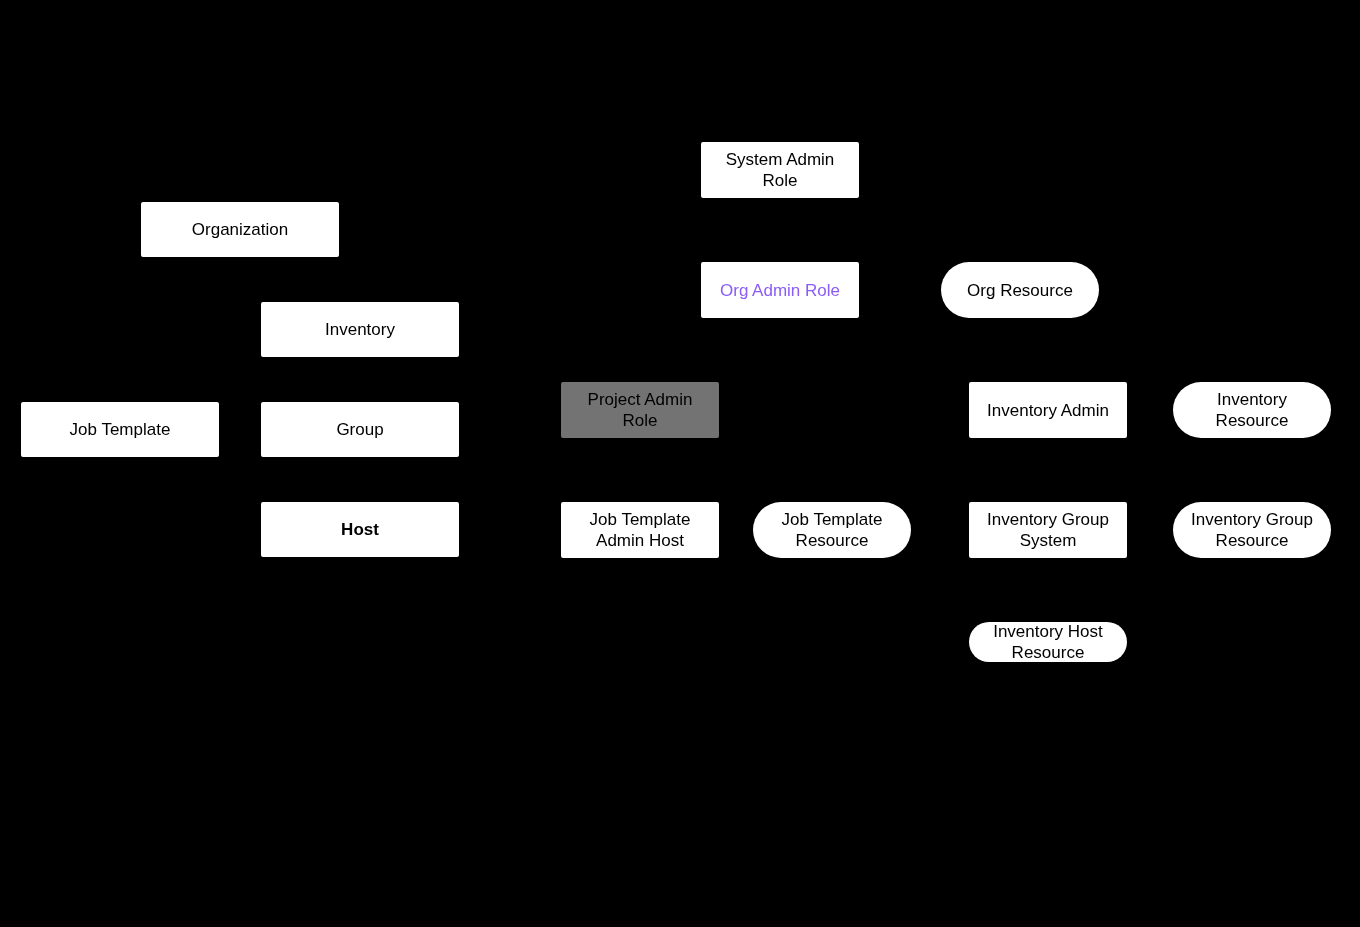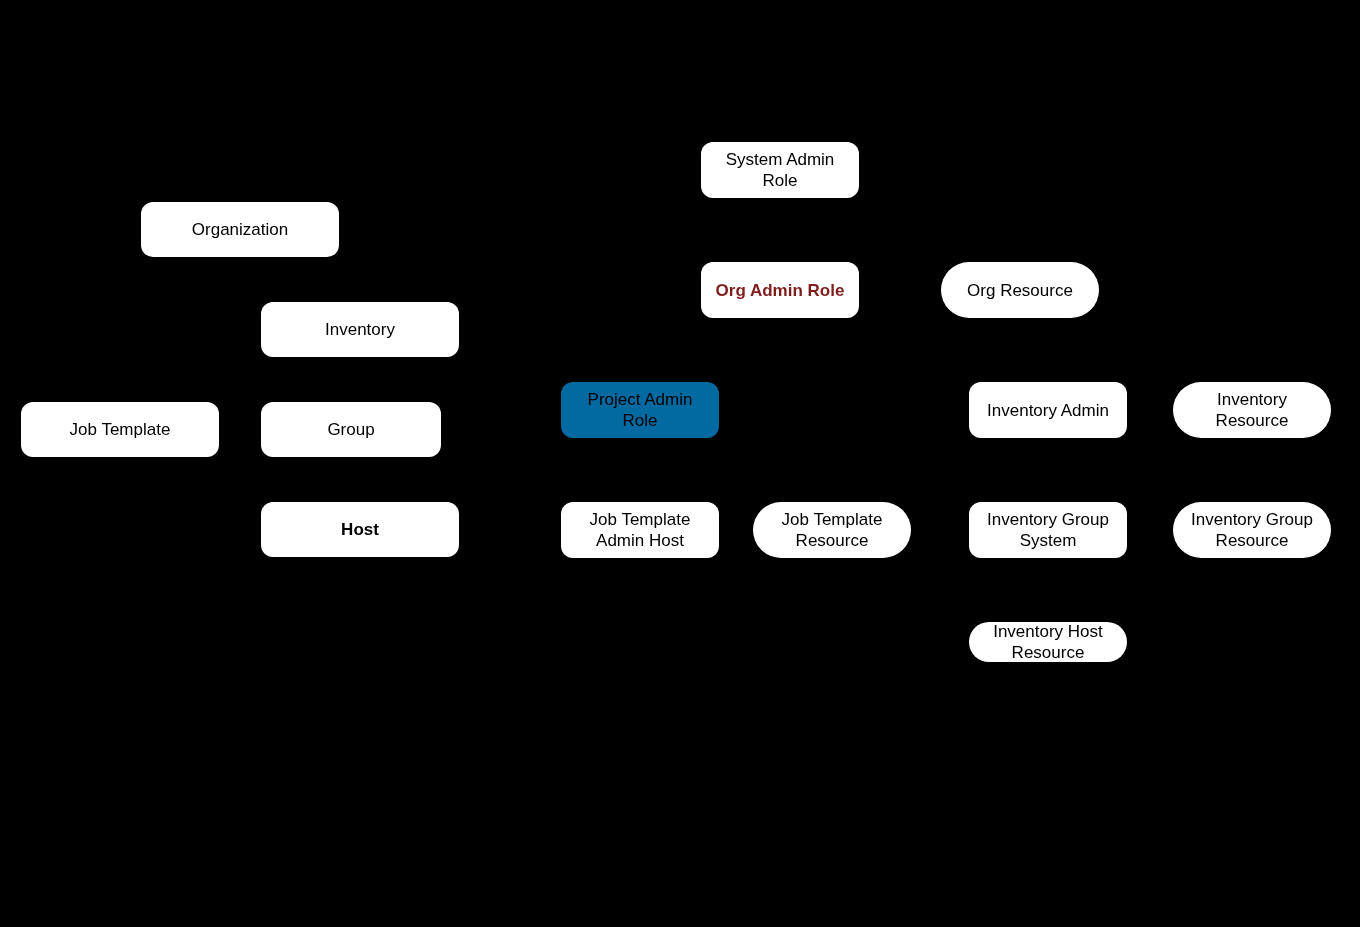--- a/index.html
+++ b/index.html
@@ -27,21 +27,21 @@
     flex-direction: column;
     align-items: center;
     justify-content: center;
     text-align: center;
     font-size: 17px;
     line-height: 21px;
     font-weight: 400;
     padding: 2px 4px;
   }
   .node.rect {
-    border-radius: 12px;
+    border-radius: 2px;
   }
   .node.stadium {
     border-radius: 28px;
   }
   .node-line {
     white-space: nowrap;
   }
 </style>
 </head>
 <body>
@@ -49,37 +49,37 @@
 <div id="diagram" style="width: 1360px; height: 927px; background: rgb(0, 0, 0);">
     <div class="node rect" style="left: 141px; top: 202px; width: 198px; height: 55px; background: rgb(255, 255, 255); color: rgb(0, 0, 0);">
       <div class="node-line">Organization</div>
     </div>
     <div class="node rect" style="left: 261px; top: 302px; width: 198px; height: 55px; background: rgb(255, 255, 255); color: rgb(0, 0, 0);">
       <div class="node-line">Inventory</div>
     </div>
     <div class="node rect" style="left: 21px; top: 402px; width: 198px; height: 55px; background: rgb(255, 255, 255); color: rgb(0, 0, 0);">
       <div class="node-line">Job Template</div>
     </div>
-    <div class="node rect" style="left: 261px; top: 402px; width: 180px; height: 55px; background: rgb(255, 255, 255); color: rgb(0, 0, 0);">
+    <div class="node rect" style="left: 261px; top: 402px; width: 198px; height: 55px; background: rgb(255, 255, 255); color: rgb(0, 0, 0);">
       <div class="node-line">Group</div>
     </div>
     <div class="node rect" style="left: 261px; top: 502px; width: 198px; height: 55px; background: rgb(255, 255, 255); color: rgb(0, 0, 0); font-weight: bold;">
       <div class="node-line">Host</div>
     </div>
     <div class="node rect" style="left: 701px; top: 142px; width: 158px; height: 56px; background: rgb(255, 255, 255); color: rgb(0, 0, 0);">
       <div class="node-line">System Admin</div>
       <div class="node-line">Role</div>
     </div>
-    <div class="node rect" style="left: 701px; top: 262px; width: 158px; height: 56px; background: rgb(255, 255, 255); color: #7f1d1d; font-weight: bold;">
+    <div class="node rect" style="left: 701px; top: 262px; width: 158px; height: 56px; background: rgb(255, 255, 255); color: #8b5cf6;">
       <div class="node-line">Org Admin Role</div>
     </div>
     <div class="node stadium" style="left: 941px; top: 262px; width: 158px; height: 56px; background: rgb(255, 255, 255); color: rgb(0, 0, 0);">
       <div class="node-line">Org Resource</div>
     </div>
-    <div class="node rect" style="left: 561px; top: 382px; width: 158px; height: 56px; background: #0369a1; color: rgb(0, 0, 0);">
+    <div class="node rect" style="left: 561px; top: 382px; width: 158px; height: 56px; background: #737373; color: rgb(0, 0, 0);">
       <div class="node-line">Project Admin</div>
       <div class="node-line">Role</div>
     </div>
     <div class="node rect" style="left: 969px; top: 382px; width: 158px; height: 56px; background: rgb(255, 255, 255); color: rgb(0, 0, 0);">
       <div class="node-line">Inventory Admin</div>
     </div>
     <div class="node stadium" style="left: 1173px; top: 382px; width: 158px; height: 56px; background: rgb(255, 255, 255); color: rgb(0, 0, 0);">
       <div class="node-line">Inventory</div>
       <div class="node-line">Resource</div>
     </div>

